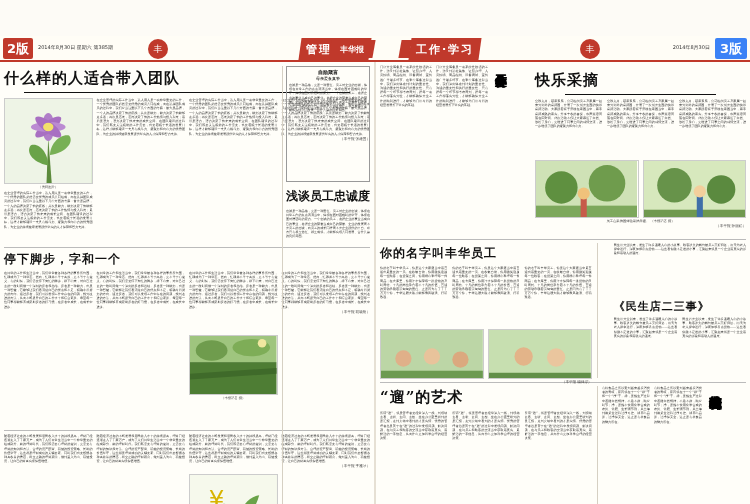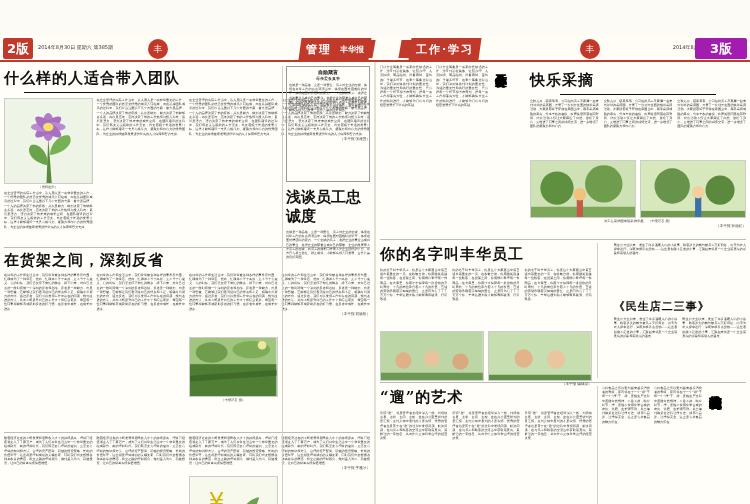--- a/index.html
+++ b/index.html
@@ -19,21 +19,21 @@
     border-bottom:2px solid #c0392b;
     background:#fffdf6;
   }
   .page-badge {
     position:absolute; top:2px; left:3px; width:30px; height:21px;
     background:#c0392b; color:#fff; font-weight:bold; font-size:13px;
     display:flex; align-items:center; justify-content:center;
     border-radius:2px;
     font-family:"DejaVu Sans", sans-serif;
   }
-  .page-badge.right { left:auto; right:3px; width:52px; background:#a21caf; }
+  .page-badge.right { left:auto; right:3px; width:32px; background:#3b82f6; }
   .mast-date { position:absolute; top:8px; font-size:5px; color:#333; }
   .mast-date.l { left:38px; }
   .mast-date.r { right:40px; }
   .mast-brand {
     position:absolute; top:3px; height:20px;
     display:flex; align-items:center; gap:3px;
   }
   .mast-brand.l { left:148px; }
   .mast-brand.r { right:150px; }
   .brand-logo {
@@ -55,21 +55,21 @@
   .left-page { position:absolute; top:26px; left:0; width:374px; height:478px; padding:3px 4px 0 4px; }
   .right-page { position:absolute; top:26px; left:376px; width:374px; height:478px; padding:3px 4px 0 4px; }
   .gutter { position:absolute; top:26px; left:374px; width:2px; height:478px; background:#e6e0d4; }
 
   .headline {
     text-align:left; font-weight:bold; color:#111;
     font-family:"DejaVu Serif", serif;
     letter-spacing:1px;
   }
   .h1 { font-size:15px; }
-  .h2 { font-size:15px; }
+  .h2 { font-size:12px; }
   .h3 { font-size:11px; }
 
   .rule { border-top:1px solid #111; margin:2px 0; }
   .rule-thin { border-top:1px solid #bbb; margin:2px 0; }
 
   
   .col { font-size:3.4px; line-height:4.6px; color:#2b2b2b; text-align:justify;
          font-family:"DejaVu Sans", sans-serif; word-break:break-all; }
   .col.tiny { font-size:3.1px; line-height:4.2px; }
 
@@ -165,21 +165,21 @@
         <div class="col tiny">在企业管理的实际工作当中，选人用人是一项非常重要的工作，一个优秀的团队必然需要优秀的成员共同组成，而在选择团队成员的过程中，我们应当注重以下几个方面的考察：首先是品德，一个人的品德决定了他的底线；其次是能力，能力决定了他能够走多远；再次是态度，态度决定了他的工作热情与投入程度；最后是潜力，潜力决定了他未来的成长空间。在团队建设的过程中，我们既要关注眼前的工作需要，也要着眼于长远的发展目标，这样才能够建设一支具有战斗力、凝聚力和向心力的优秀团队，为企业的持续健康发展提供坚实的人才保障和智力支持。</div>
       </div>
       <div>
         <div class="col tiny">在企业管理的实际工作当中，选人用人是一项非常重要的工作，一个优秀的团队必然需要优秀的成员共同组成，而在选择团队成员的过程中，我们应当注重以下几个方面的考察：首先是品德，一个人的品德决定了他的底线；其次是能力，能力决定了他能够走多远；再次是态度，态度决定了他的工作热情与投入程度；最后是潜力，潜力决定了他未来的成长空间。在团队建设的过程中，我们既要关注眼前的工作需要，也要着眼于长远的发展目标，这样才能够建设一支具有战斗力、凝聚力和向心力的优秀团队，为企业的持续健康发展提供坚实的人才保障和智力支持。</div>
         <div class="byline">（丰华报  张建国）</div>
       </div>
     </div>
 
     <div class="rule-thin" style="margin:4px 0 3px 0;"></div>
 
-    <div class="headline h2" style="margin:2px 0 3px 0;">在货架之间，深刻反省</div>
+    <div class="headline h2" style="margin:2px 0 3px 0;">停下脚步，字和一个</div>
     <div class="cols4" style="height:155px; overflow:hidden;">
       <div>
         <div class="col tiny">在日常的工作和生活当中，我们常常被各种各样的事务所包围，忙碌成为了一种常态。然而，忙碌并不等于高效，更不等于有意义。有的时候，我们需要停下匆忙的脚步，静下心来，对自己过去的一段时间做一个深刻的反省和总结。反省是一种能力，也是一种智慧，它能够让我们看清楚自己的优点和不足，明确今后努力的方向。通过反省，我们可以发现工作中存在的问题，找到改进的方法，从而不断提升自己的工作水平和综合素质。希望每一位同事都能够养成定期反省的好习惯，在反省中成长，在成长中进步。</div>
       </div>
       <div>
         <div class="col tiny">在日常的工作和生活当中，我们常常被各种各样的事务所包围，忙碌成为了一种常态。然而，忙碌并不等于高效，更不等于有意义。有的时候，我们需要停下匆忙的脚步，静下心来，对自己过去的一段时间做一个深刻的反省和总结。反省是一种能力，也是一种智慧，它能够让我们看清楚自己的优点和不足，明确今后努力的方向。通过反省，我们可以发现工作中存在的问题，找到改进的方法，从而不断提升自己的工作水平和综合素质。希望每一位同事都能够养成定期反省的好习惯，在反省中成长，在成长中进步。</div>
       </div>
       <div>
         <div class="col tiny" style="height:62px;overflow:hidden;">在日常的工作和生活当中，我们常常被各种各样的事务所包围，忙碌成为了一种常态。然而，忙碌并不等于高效，更不等于有意义。有的时候，我们需要停下匆忙的脚步，静下心来，对自己过去的一段时间做一个深刻的反省和总结。反省是一种能力，也是一种智慧，它能够让我们看清楚自己的优点和不足，明确今后努力的方向。通过反省，我们可以发现工作中存在的问题，找到改进的方法，从而不断提升自己的工作水平和综合素质。希望每一位同事都能够养成定期反省的好习惯，在反省中成长，在成长中进步。</div>
         <div class="photo" style="height:60px;margin-top:2px;">
@@ -235,21 +235,21 @@
       <div class="col tiny" style="margin-top:2px;height:96px;overflow:hidden;">忠诚是一种品格，更是一种责任。员工对企业的忠诚，体现在日常工作的点点滴滴当中，体现在面对困难时的坚守，体现在面对诱惑时的定力。一个忠诚的员工，会把企业的事业当成自己的事业，会把企业的荣誉当成自己的荣誉。企业的发展离不开员工的忠诚，而员工的成长同样离不开企业提供的平台。双方只有相互信任、相互成就，才能够实现共同发展、合作共赢的良好局面。</div>
     </div>
 
     <div class="headline h2" style="margin:6px 0 4px 0;letter-spacing:0;">浅谈员工忠诚度</div>
     <div class="col tiny" style="height:300px;overflow:hidden;">忠诚是一种品格，更是一种责任。员工对企业的忠诚，体现在日常工作的点点滴滴当中，体现在面对困难时的坚守，体现在面对诱惑时的定力。一个忠诚的员工，会把企业的事业当成自己的事业，会把企业的荣誉当成自己的荣誉。企业的发展离不开员工的忠诚，而员工的成长同样离不开企业提供的平台。双方只有相互信任、相互成就，才能够实现共同发展、合作共赢的良好局面。</div>
     <div class="byline">（丰华报  王海峰）</div>
   </div>
 
   <div class="right-page">
 
-    <div style="display:flex; height:170px;">
+    <div style="display:flex; gap:5px; height:170px;">
 
       <div style="width:150px; display:flex; gap:4px;">
         <div class="col tiny" style="width:52px;height:168px;overflow:hidden;">门店开业筹备是一项系统性很强的工作，涉及到选址装修、证照办理、人员招聘、商品组织、设备调试、宣传推广等诸多环节。在整个筹备过程当中，我们深刻体会到计划的重要性、沟通的重要性和执行的重要性。只有把每一个环节都考虑周到，把每一项工作都落实到位，才能够确保开业工作的顺利进行，才能够为门店今后的经营发展打下坚实的基础。</div>
         <div class="col tiny" style="width:52px;height:168px;overflow:hidden;">门店开业筹备是一项系统性很强的工作，涉及到选址装修、证照办理、人员招聘、商品组织、设备调试、宣传推广等诸多环节。在整个筹备过程当中，我们深刻体会到计划的重要性、沟通的重要性和执行的重要性。只有把每一个环节都考虑周到，把每一项工作都落实到位，才能够确保开业工作的顺利进行，才能够为门店今后的经营发展打下坚实的基础。</div>
         <div class="vert-title" style="font-size:12px;height:150px;">开业筹备工作体会</div>
       </div>
 
       <div style="flex:1;">
         <div class="headline h1" style="margin:6px 0 4px 0;">快乐采摘</div>
         <div class="rule" style="margin:0 30px 4px 30px;"></div>

